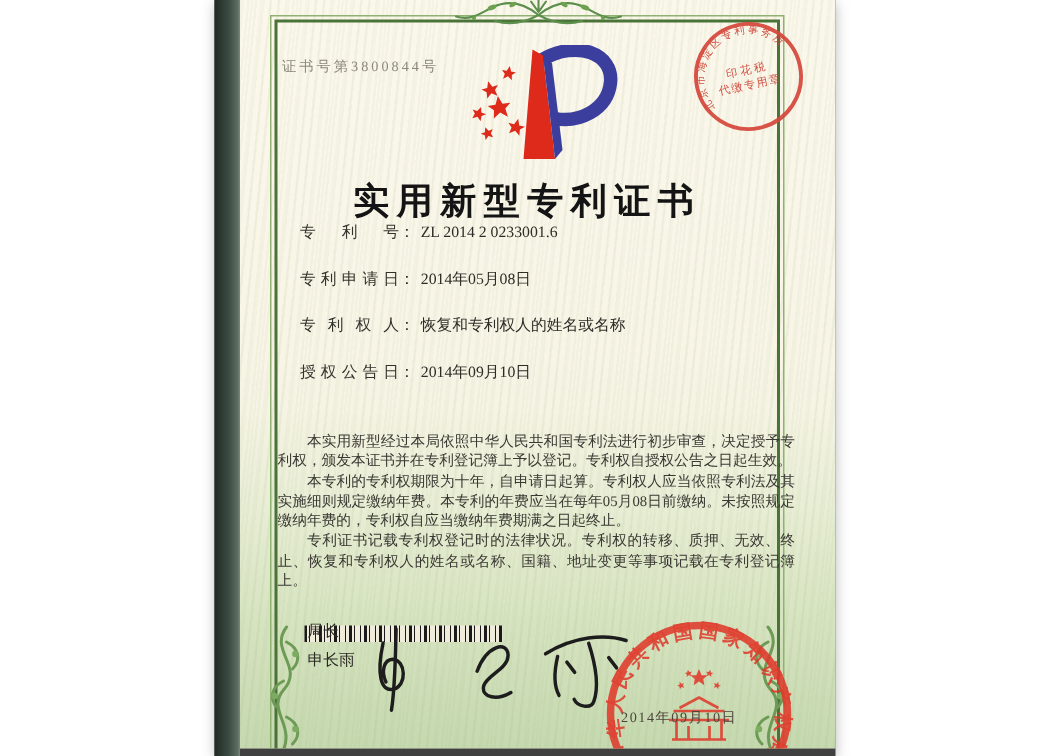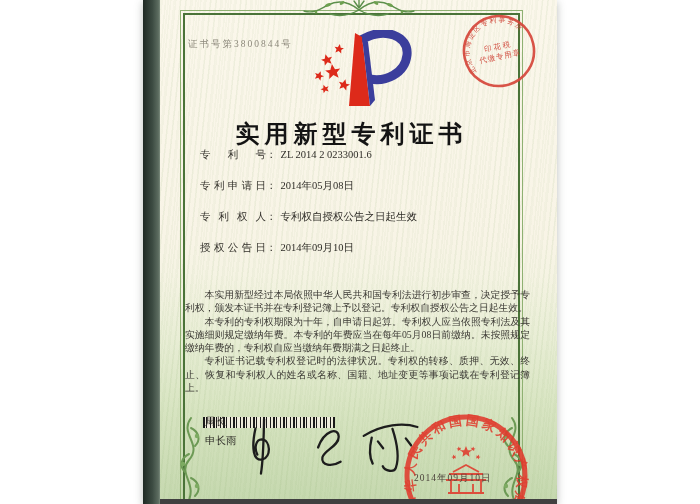--- a/index.html
+++ b/index.html
@@ -127,21 +127,21 @@
     <div class="title">实用新型专利证书</div>
 
     <div class="fields">
       <div class="frow">
         <span class="f-label">专利号</span><span class="f-colon">：</span><span>ZL 2014 2 0233001.6</span>
       </div>
       <div class="frow">
         <span class="f-label">专利申请日</span><span class="f-colon">：</span><span>2014年05月08日</span>
       </div>
       <div class="frow">
-        <span class="f-label">专利权人</span><span class="f-colon">：</span><span>专利权自授权公告之日起生效</span>
+        <span class="f-label">专利权人</span><span class="f-colon">：</span><span>恢复和专利权人的姓名或名称</span>
       </div>
       <div class="frow">
         <span class="f-label">授权公告日</span><span class="f-colon">：</span><span>2014年09月10日</span>
       </div>
     </div>
 
     <div class="paras">
       <p>本实用新型经过本局依照中华人民共和国专利法进行初步审查，决定授予专利权，颁发本证书并在专利登记簿上予以登记。专利权自授权公告之日起生效。</p>
       <p>本专利的专利权期限为十年，自申请日起算。专利权人应当依照专利法及其实施细则规定缴纳年费。本专利的年费应当在每年05月08日前缴纳。未按照规定缴纳年费的，专利权自应当缴纳年费期满之日起终止。</p>
       <p>专利证书记载专利权登记时的法律状况。专利权的转移、质押、无效、终止、恢复和专利权人的姓名或名称、国籍、地址变更等事项记载在专利登记簿上。</p>

